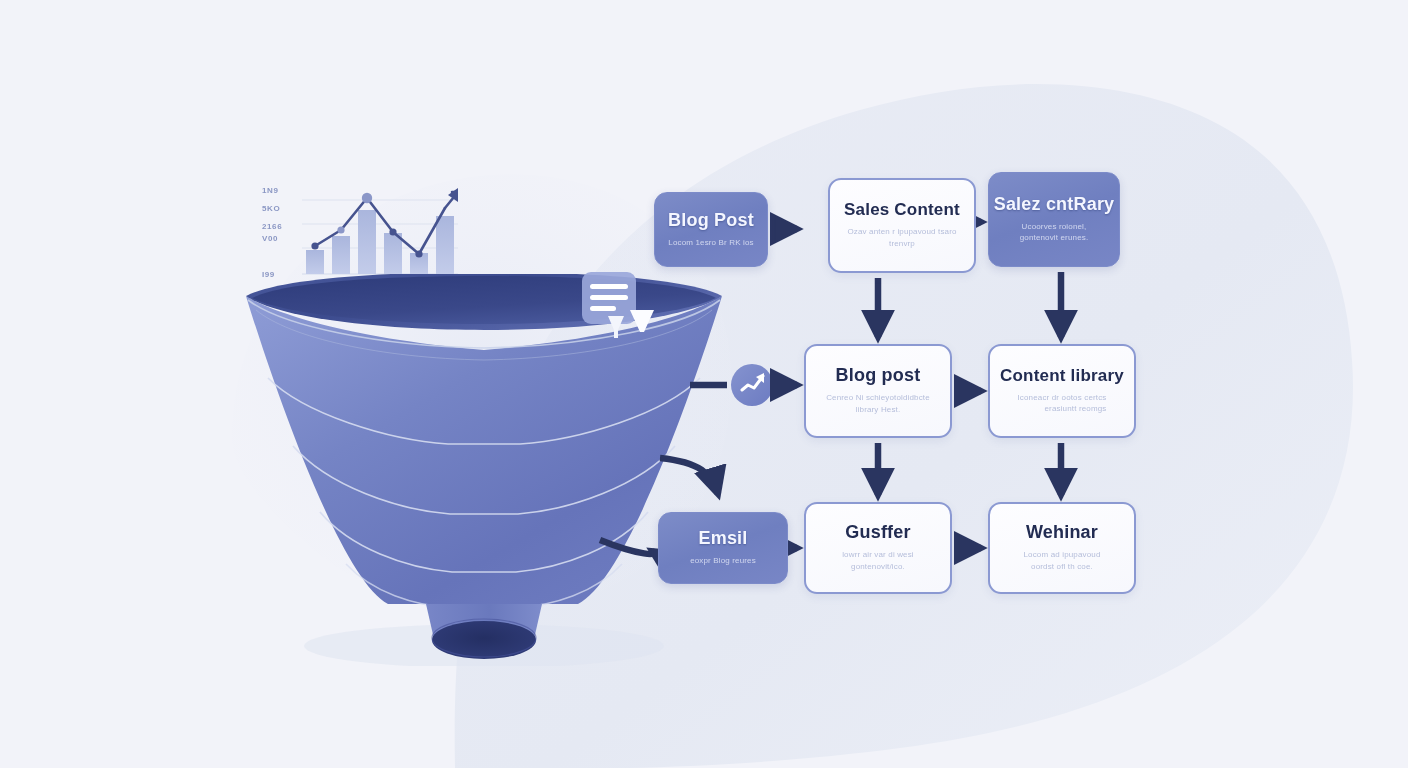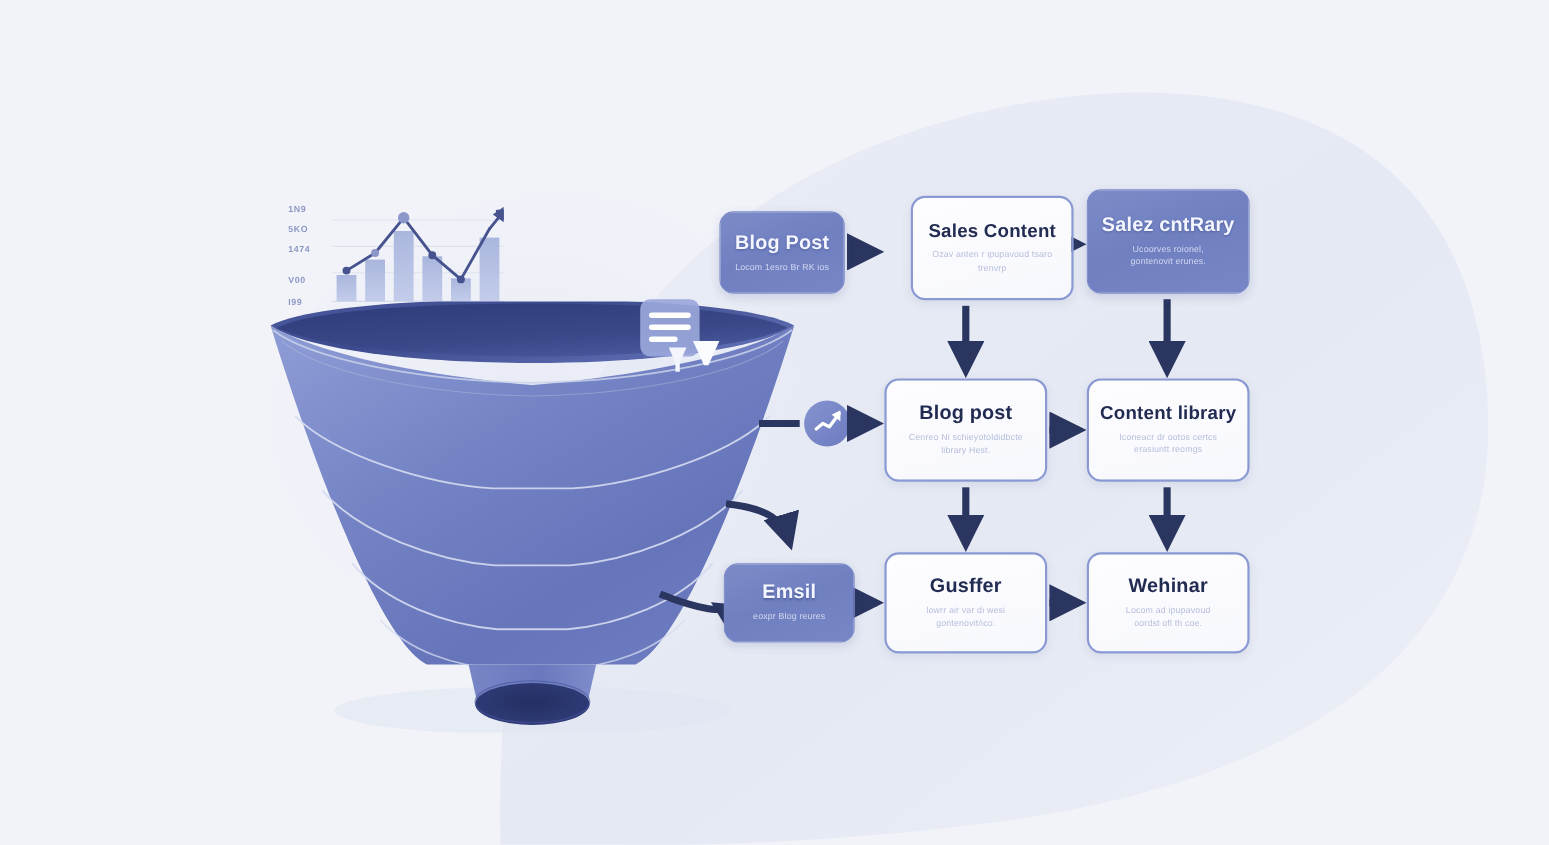--- a/index.html
+++ b/index.html
@@ -76,31 +76,31 @@
     opacity:.85;
   }
   .card.solid .card-sub { color:#dfe4f6; }
   .card.outline .card-sub { color:#a9b3d4; }
 
   
   #card-blog-post-top { left:654px; top:192px; width:114px; height:75px; }
   #card-blog-post-top .card-title { font-size:18px; filter:blur(.5px); }
   #card-sales-content  { left:804px; top:178px; width:148px; height:95px;margin-left:24px; }
   #card-sales-content .card-title { font-size:17px; filter:blur(.25px); }
-  #card-sales-library  { left:988px; top:172px; width:148px; height:95px; }
+  #card-sales-library  { left:988px; top:172px; width:132px; height:95px; }
   #card-sales-library .card-title { font-size:18px; filter:blur(.7px); }
 
   
   #card-blog-post  { left:804px; top:344px; width:148px; height:94px; }
   #card-blog-post .card-title { font-size:18px; filter:blur(.2px); }
-  #card-content-library { left:988px; top:344px; width:148px; height:94px; }
+  #card-content-library { left:988px; top:344px; width:148px; height:94px;text-align:right; }
   #card-content-library .card-title { font-size:17px; filter:blur(.2px); }
 
   
-  #card-email   { left:658px; top:512px; width:119px; height:72px; }
+  #card-email   { left:658px; top:512px; width:130px; height:72px; }
   #card-email .card-title { font-size:18px; filter:blur(.45px); }
   #card-gated-offer { left:804px; top:502px; width:148px; height:92px; }
   #card-gated-offer .card-title { font-size:18px; filter:blur(.3px); }
   #card-webinar { left:988px; top:502px; width:148px; height:92px; }
   #card-webinar .card-title { font-size:18px; filter:blur(.3px); }
 </style>
 </head>
 <body>
 
 <div id="stage">
@@ -129,22 +129,22 @@
              C 720,265 745,350 725,440
              C 705,530 640,590 545,608
              C 450,626 360,595 300,538
              C 248,490 230,462 232,430 Z" fill="url(#blobGlow)" opacity=".75"></path>
   </svg>
 
   <div class="chart">
     <div class="chart-ticks">
       <div class="chart-tick" style="top:8px">1N9</div>
       <div class="chart-tick" style="top:26px">5KO</div>
-      <div class="chart-tick" style="top:44px">1474</div>
-      <div class="chart-tick" style="top:72px">V00</div>
+      <div class="chart-tick" style="top:44px">2166</div>
+      <div class="chart-tick" style="top:56px">V00</div>
       <div class="chart-tick" style="top:92px">I99</div>
     </div>
     <svg class="chart-plot" viewBox="0 0 156 110" preserveAspectRatio="none">
       <defs>
         <linearGradient id="barGrad" x1="0" y1="0" x2="0" y2="1">
           <stop offset="0%" stop-color="#aab6dd"></stop>
           <stop offset="100%" stop-color="#c3ccea"></stop>
         </linearGradient>
       </defs>
 

